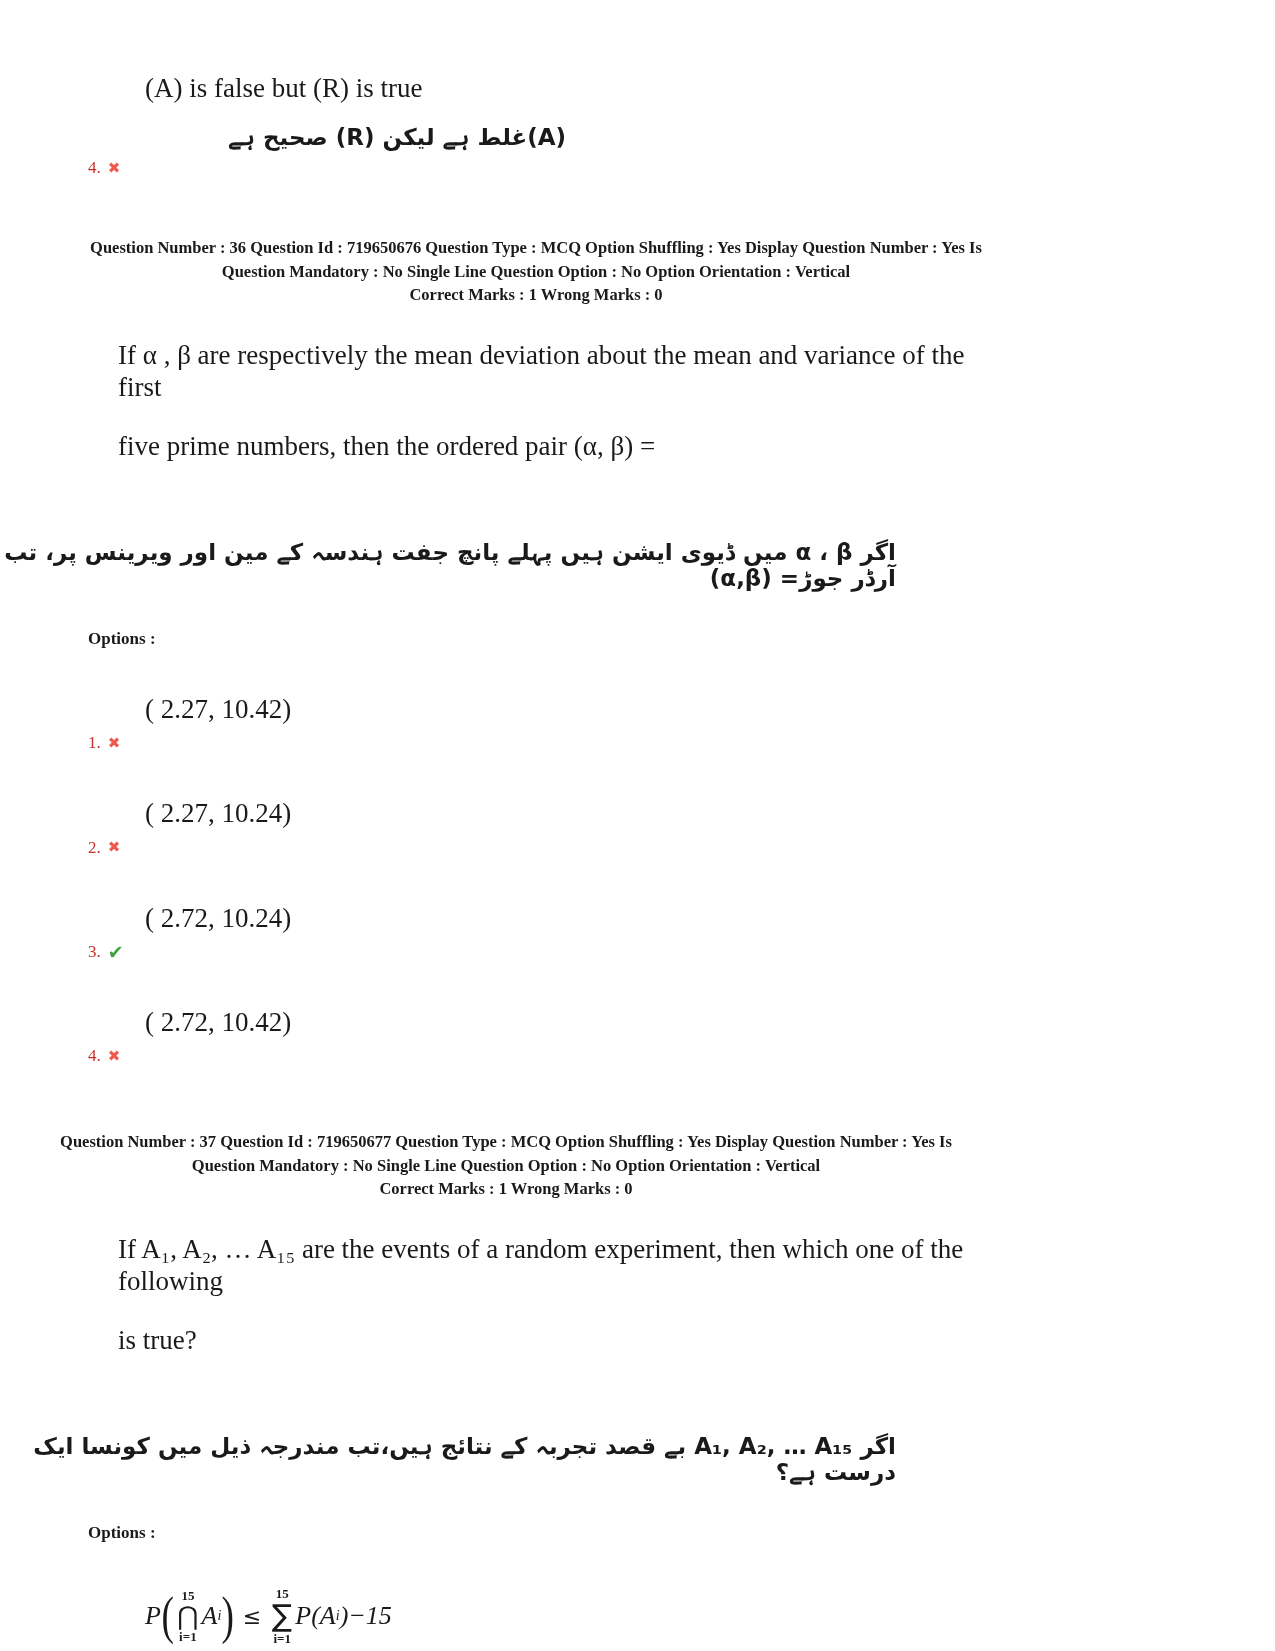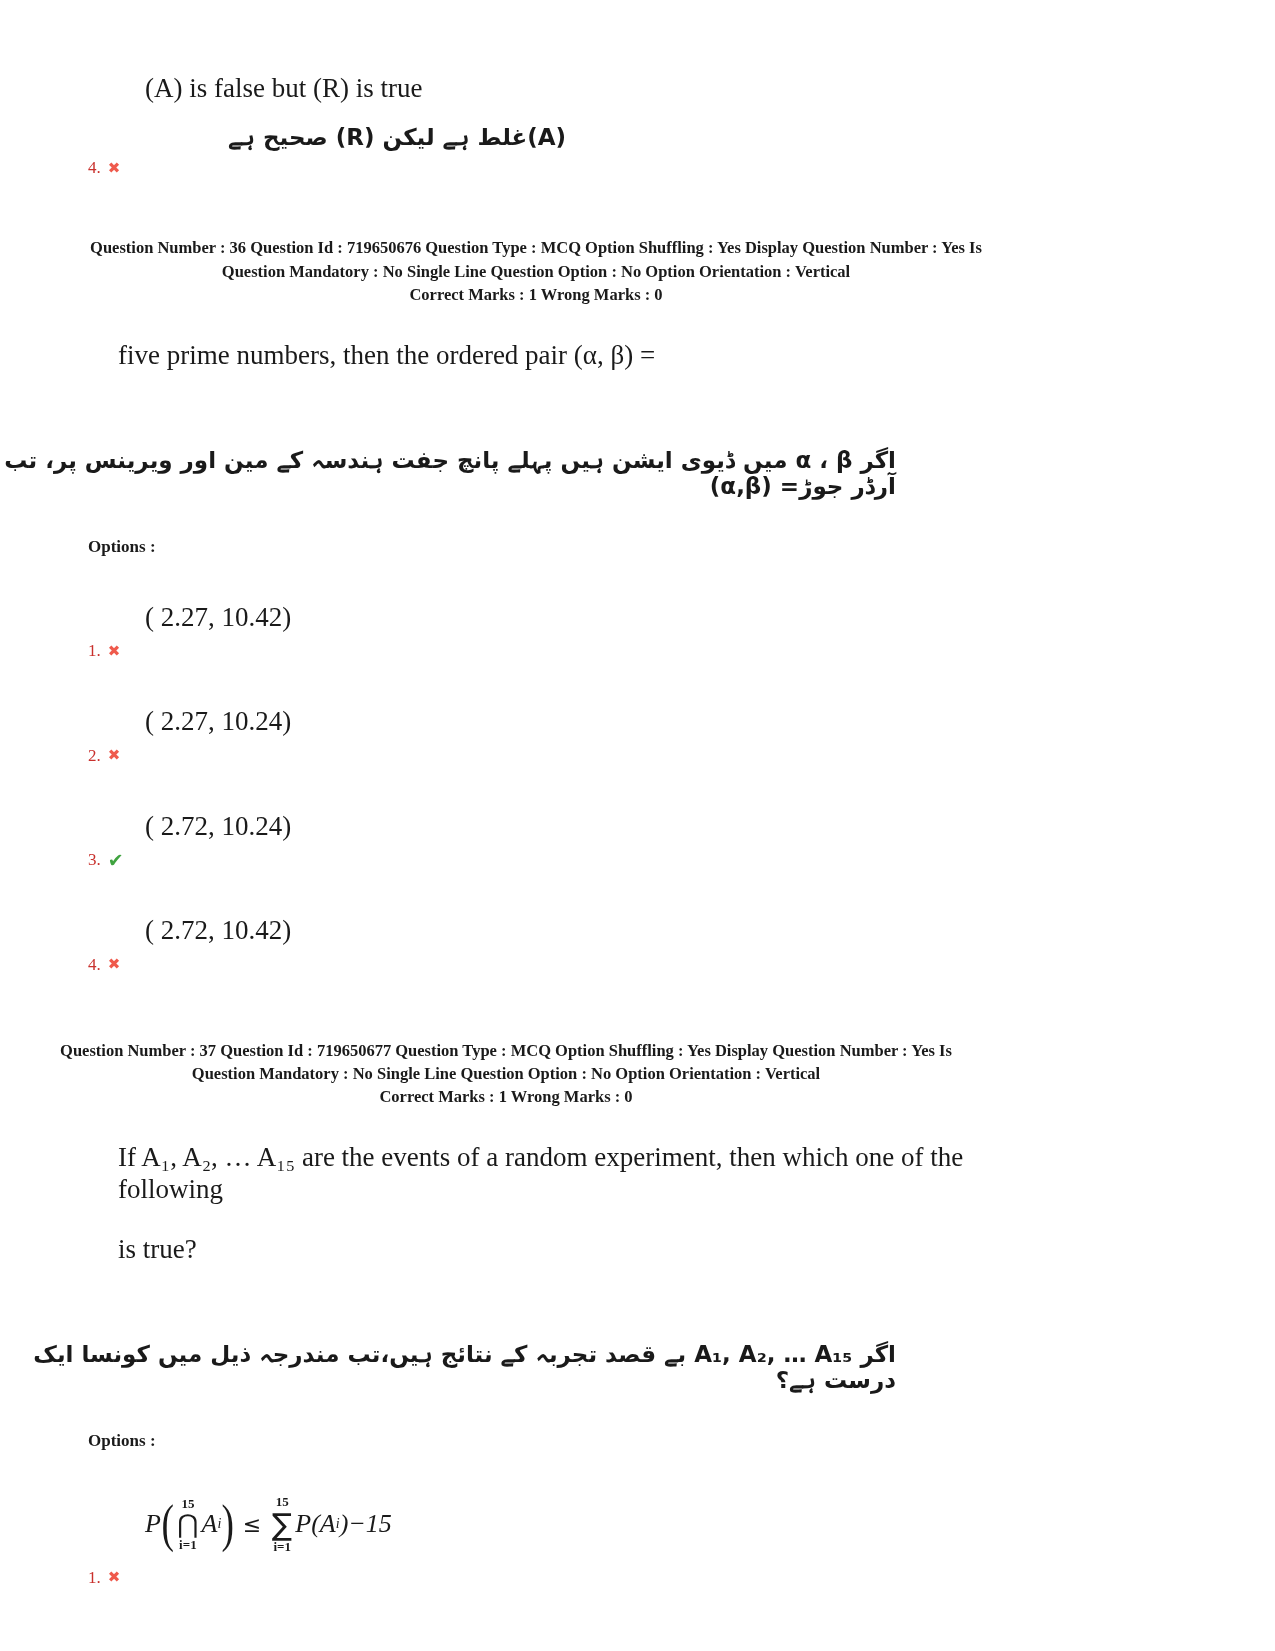--- a/index.html
+++ b/index.html
@@ -121,20 +121,21 @@
     </div>
   </section>
 
   <section class="meta bold-meta">
     <div>Question Number : 36 Question Id : 719650676 Question Type : MCQ Option Shuffling : Yes Display Question Number : Yes Is</div>
     <div>Question Mandatory : No Single Line Question Option : No Option Orientation : Vertical</div>
     <div>Correct Marks : 1 Wrong Marks : 0</div>
   </section>
 
   <section class="q-body">
+    <div class="serif-lg qline">If α ,  β  are respectively the mean deviation about the mean and variance of the first</div>
     <div class="serif-lg qline">five prime numbers, then the ordered pair (α, β)  =</div>
   </section>
 
   <div class="urdu urdu-right" dir="rtl">اگر α ، β میں ڈیوی ایشن ہیں پہلے پانچ جفت ہندسہ کے مین اور ویرینس پر، تب آرڈر جوڑ= (α,β)</div>
 
   <div class="options-label">Options :</div>
 
   <div class="option">
     <div class="opt-content serif-lg">( 2.27,  10.42)</div>
     <div class="opt-marker">

